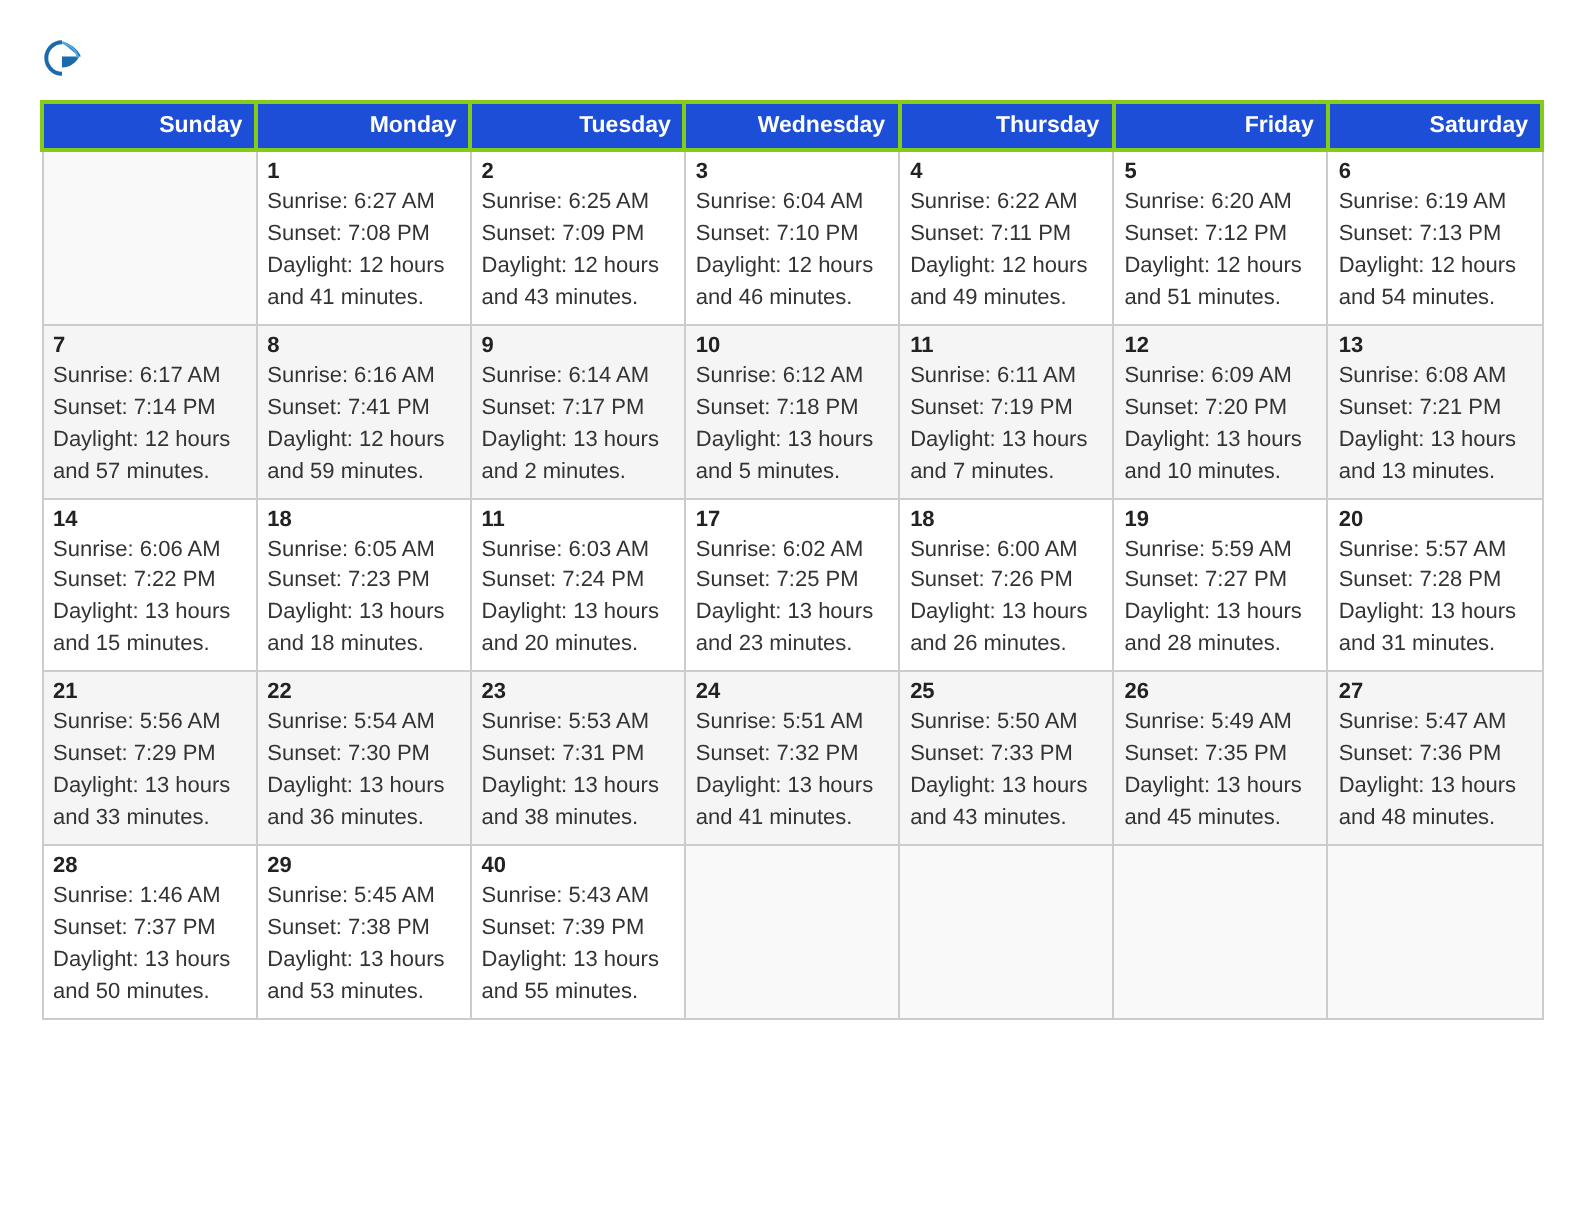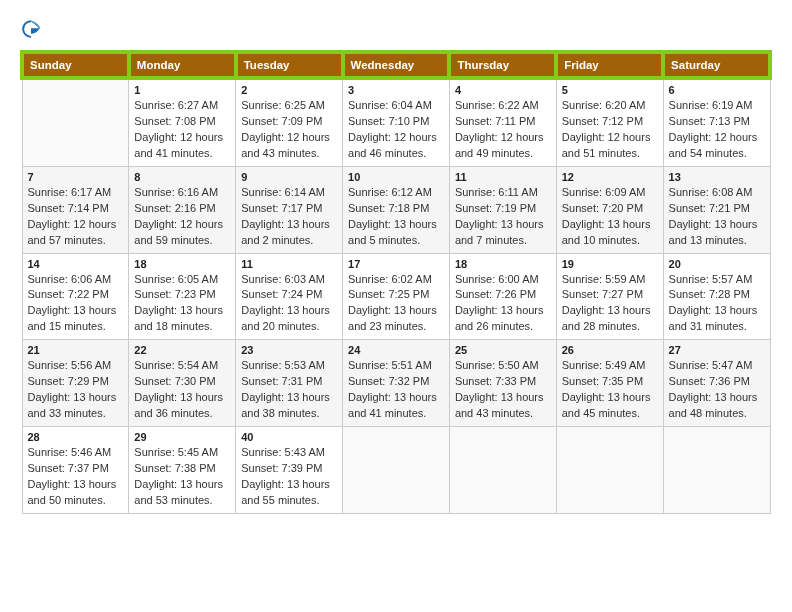--- a/index.html
+++ b/index.html
@@ -54,27 +54,27 @@
       font-size: 14px;
       color: #444;
       margin-top: 2px;
     }
     table {
       width: 100%;
       border-collapse: collapse;
       table-layout: fixed;
     }
     thead tr th {
-      background-color: #a16207;
+      background-color: #1d4ed8;
       color: #fff;
       font-size: 11.5px;
       font-weight: bold;
       padding: 5px 6px;
-      text-align: left;
-      border: 4px solid #84cc16;
+      text-align: right;
+      border: 2px solid #84cc16;
     }
     tbody tr td {
       border: 1px solid #ccc;
       vertical-align: top;
       padding: 4px 5px;
       font-size: 9.5px;
       color: #222;
       height: 78px;
       background: #fff;
     }
@@ -188,21 +188,21 @@
         <div class="cell-info">
           <span>Sunrise: 6:17 AM</span><br>
           <span>Sunset: 7:14 PM</span><br>
           <span>Daylight: 12 hours and 57 minutes.</span>
         </div>
           </td>
           <td>
             <span class="day-num">8</span>
         <div class="cell-info">
           <span>Sunrise: 6:16 AM</span><br>
-          <span>Sunset: 2:16 PM</span><br>
+          <span>Sunset: 7:41 PM</span><br>
           <span>Daylight: 12 hours and 59 minutes.</span>
         </div>
           </td>
           <td>
             <span class="day-num">9</span>
         <div class="cell-info">
           <span>Sunrise: 6:14 AM</span><br>
           <span>Sunset: 7:17 PM</span><br>
           <span>Daylight: 13 hours and 2 minutes.</span>
         </div>
@@ -353,21 +353,21 @@
           <span>Sunrise: 5:47 AM</span><br>
           <span>Sunset: 7:36 PM</span><br>
           <span>Daylight: 13 hours and 48 minutes.</span>
         </div>
           </td>
         </tr>
         <tr>
           <td>
             <span class="day-num">28</span>
         <div class="cell-info">
-          <span>Sunrise: 5:46 AM</span><br>
+          <span>Sunrise: 1:46 AM</span><br>
           <span>Sunset: 7:37 PM</span><br>
           <span>Daylight: 13 hours and 50 minutes.</span>
         </div>
           </td>
           <td>
             <span class="day-num">29</span>
         <div class="cell-info">
           <span>Sunrise: 5:45 AM</span><br>
           <span>Sunset: 7:38 PM</span><br>
           <span>Daylight: 13 hours and 53 minutes.</span>

